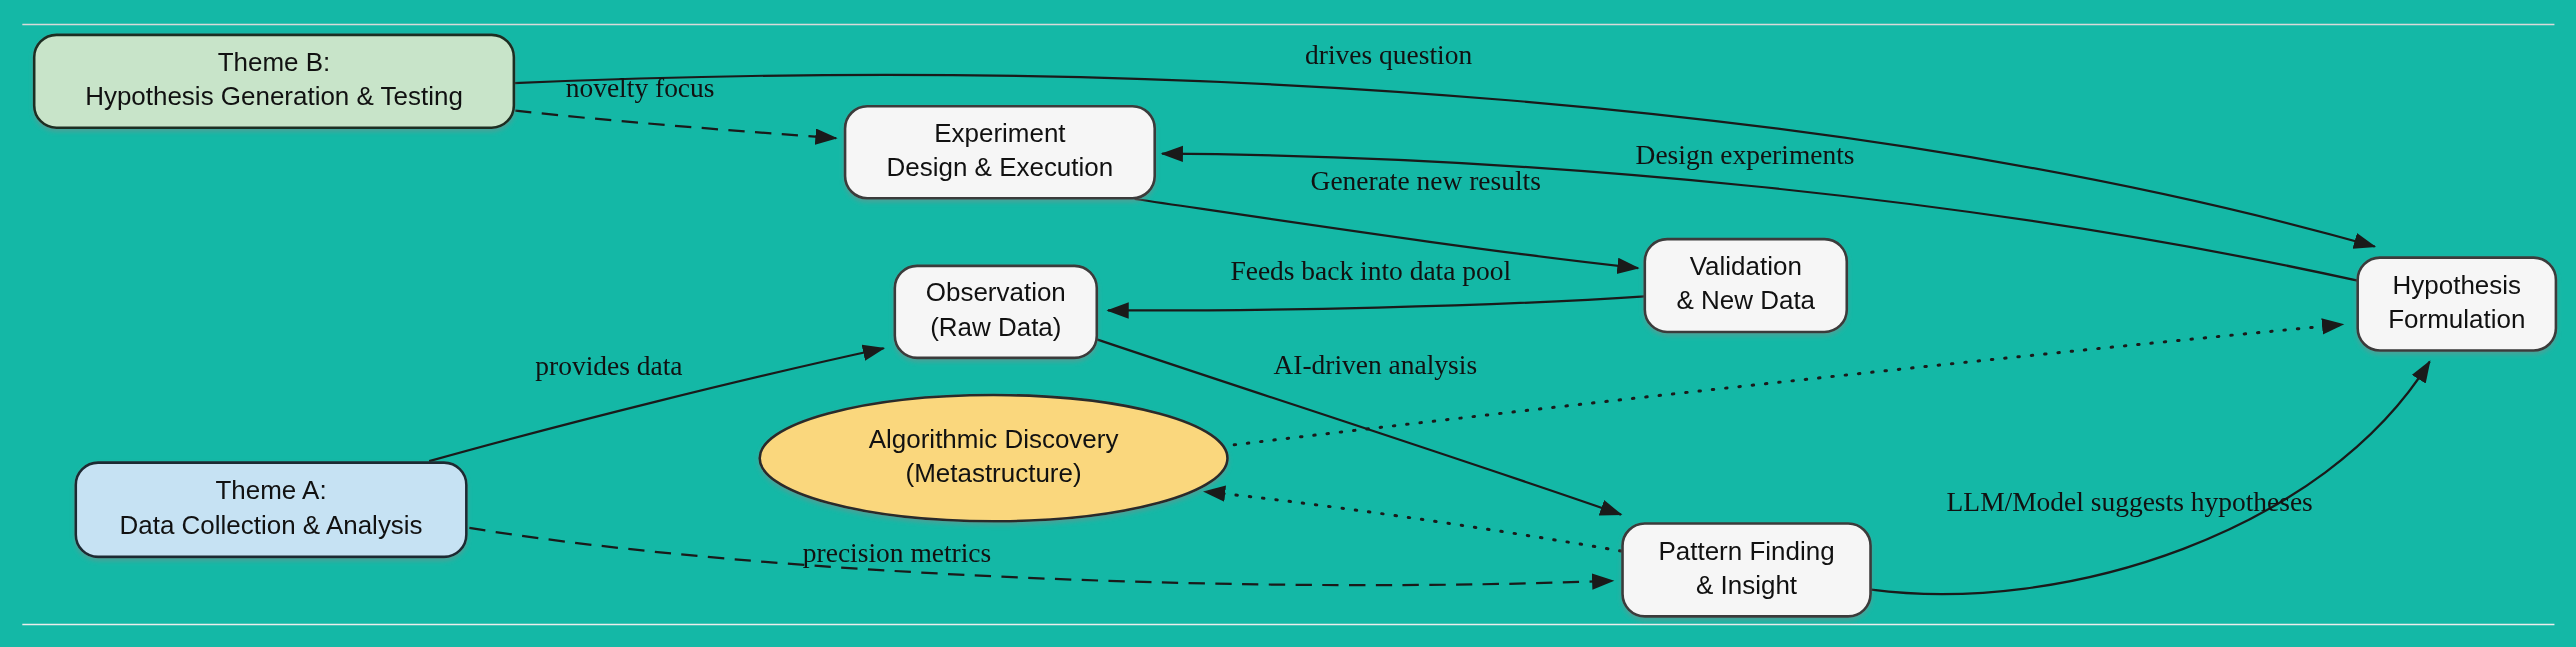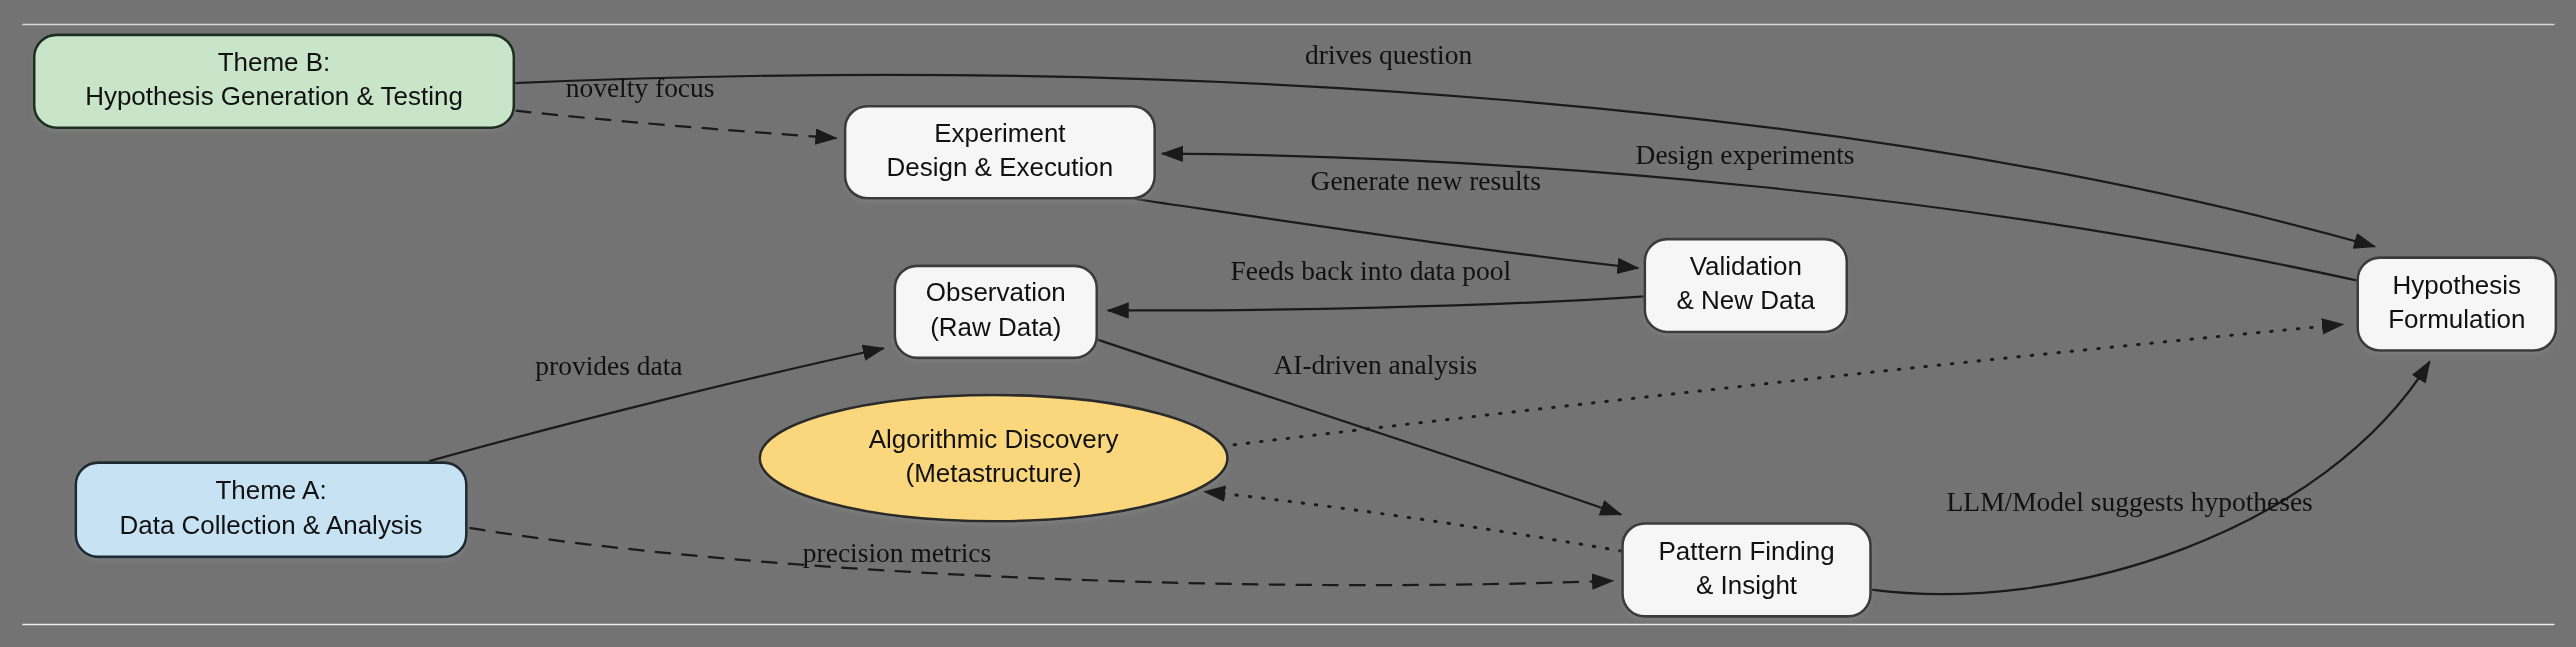--- a/index.html
+++ b/index.html
@@ -2,21 +2,21 @@
 <html style="font-size:12px"><head>
 <meta charset="utf-8">
 <style>
   html, body {
     margin: 0;
     padding: 0;
     background: #ffffff;
   }
   .stage {
     width: 100%;
-    background: #737373;
+    background: #14b8a6;
   }
   svg {
     display: block;
     width: 100%;
     height: auto;
   }
   .node-label {
     font-family: "Liberation Sans", sans-serif;
     font-size: 35px;
     fill: #111111;

